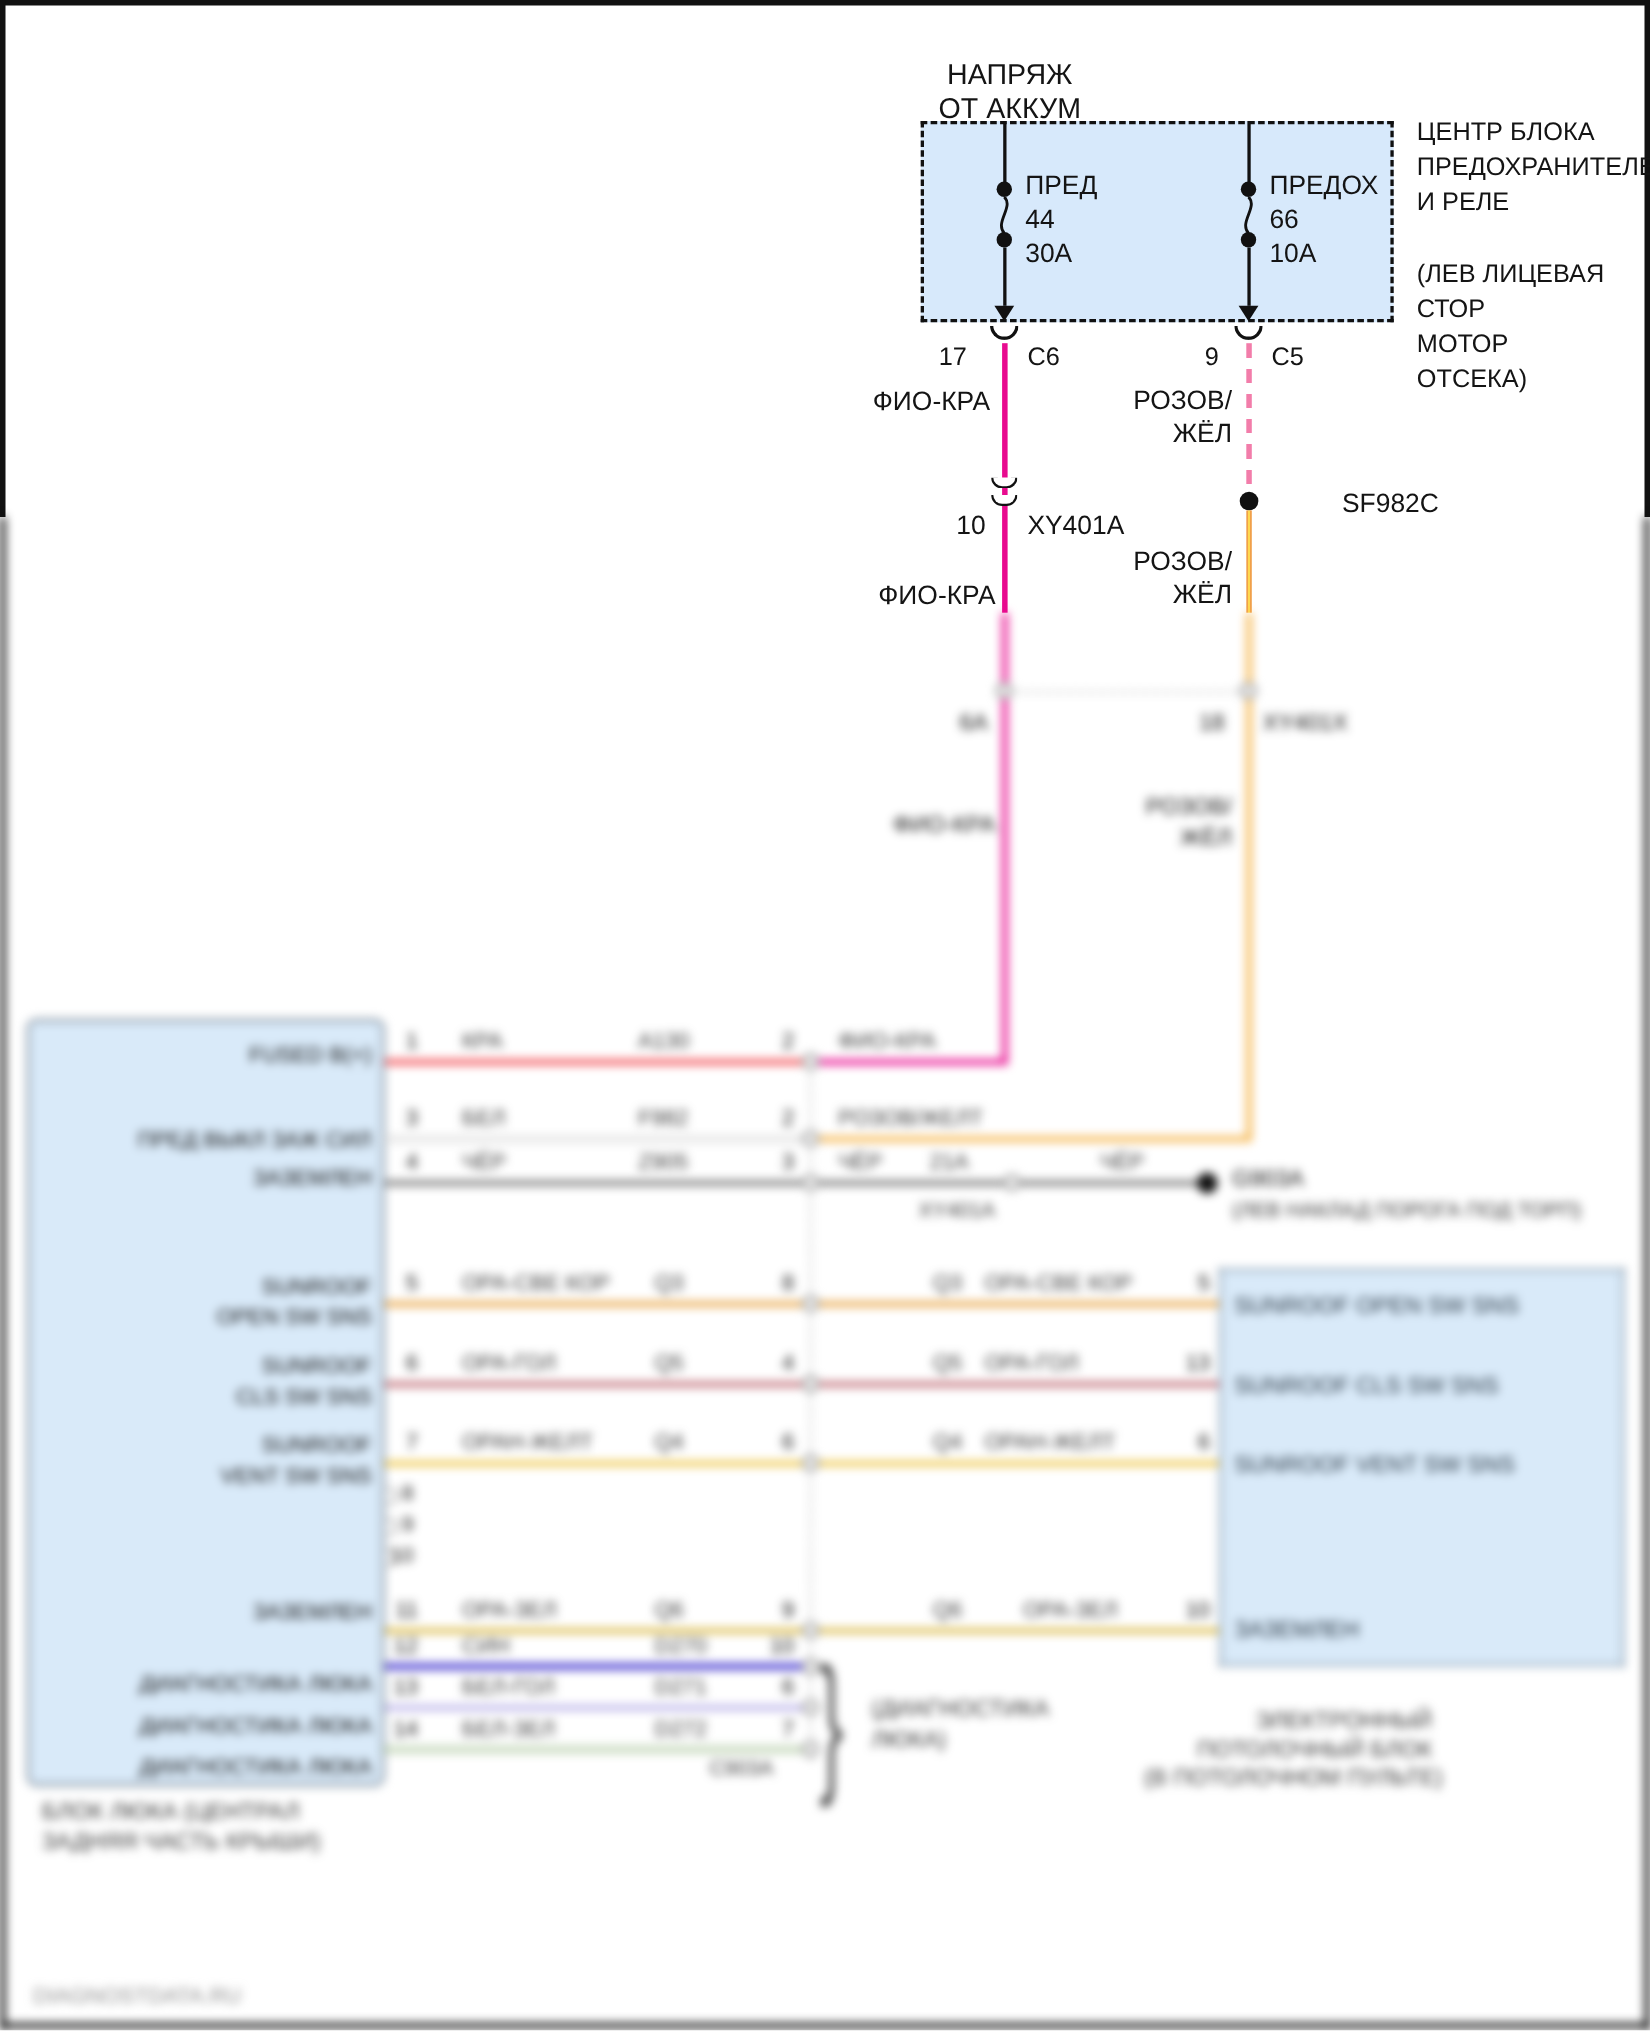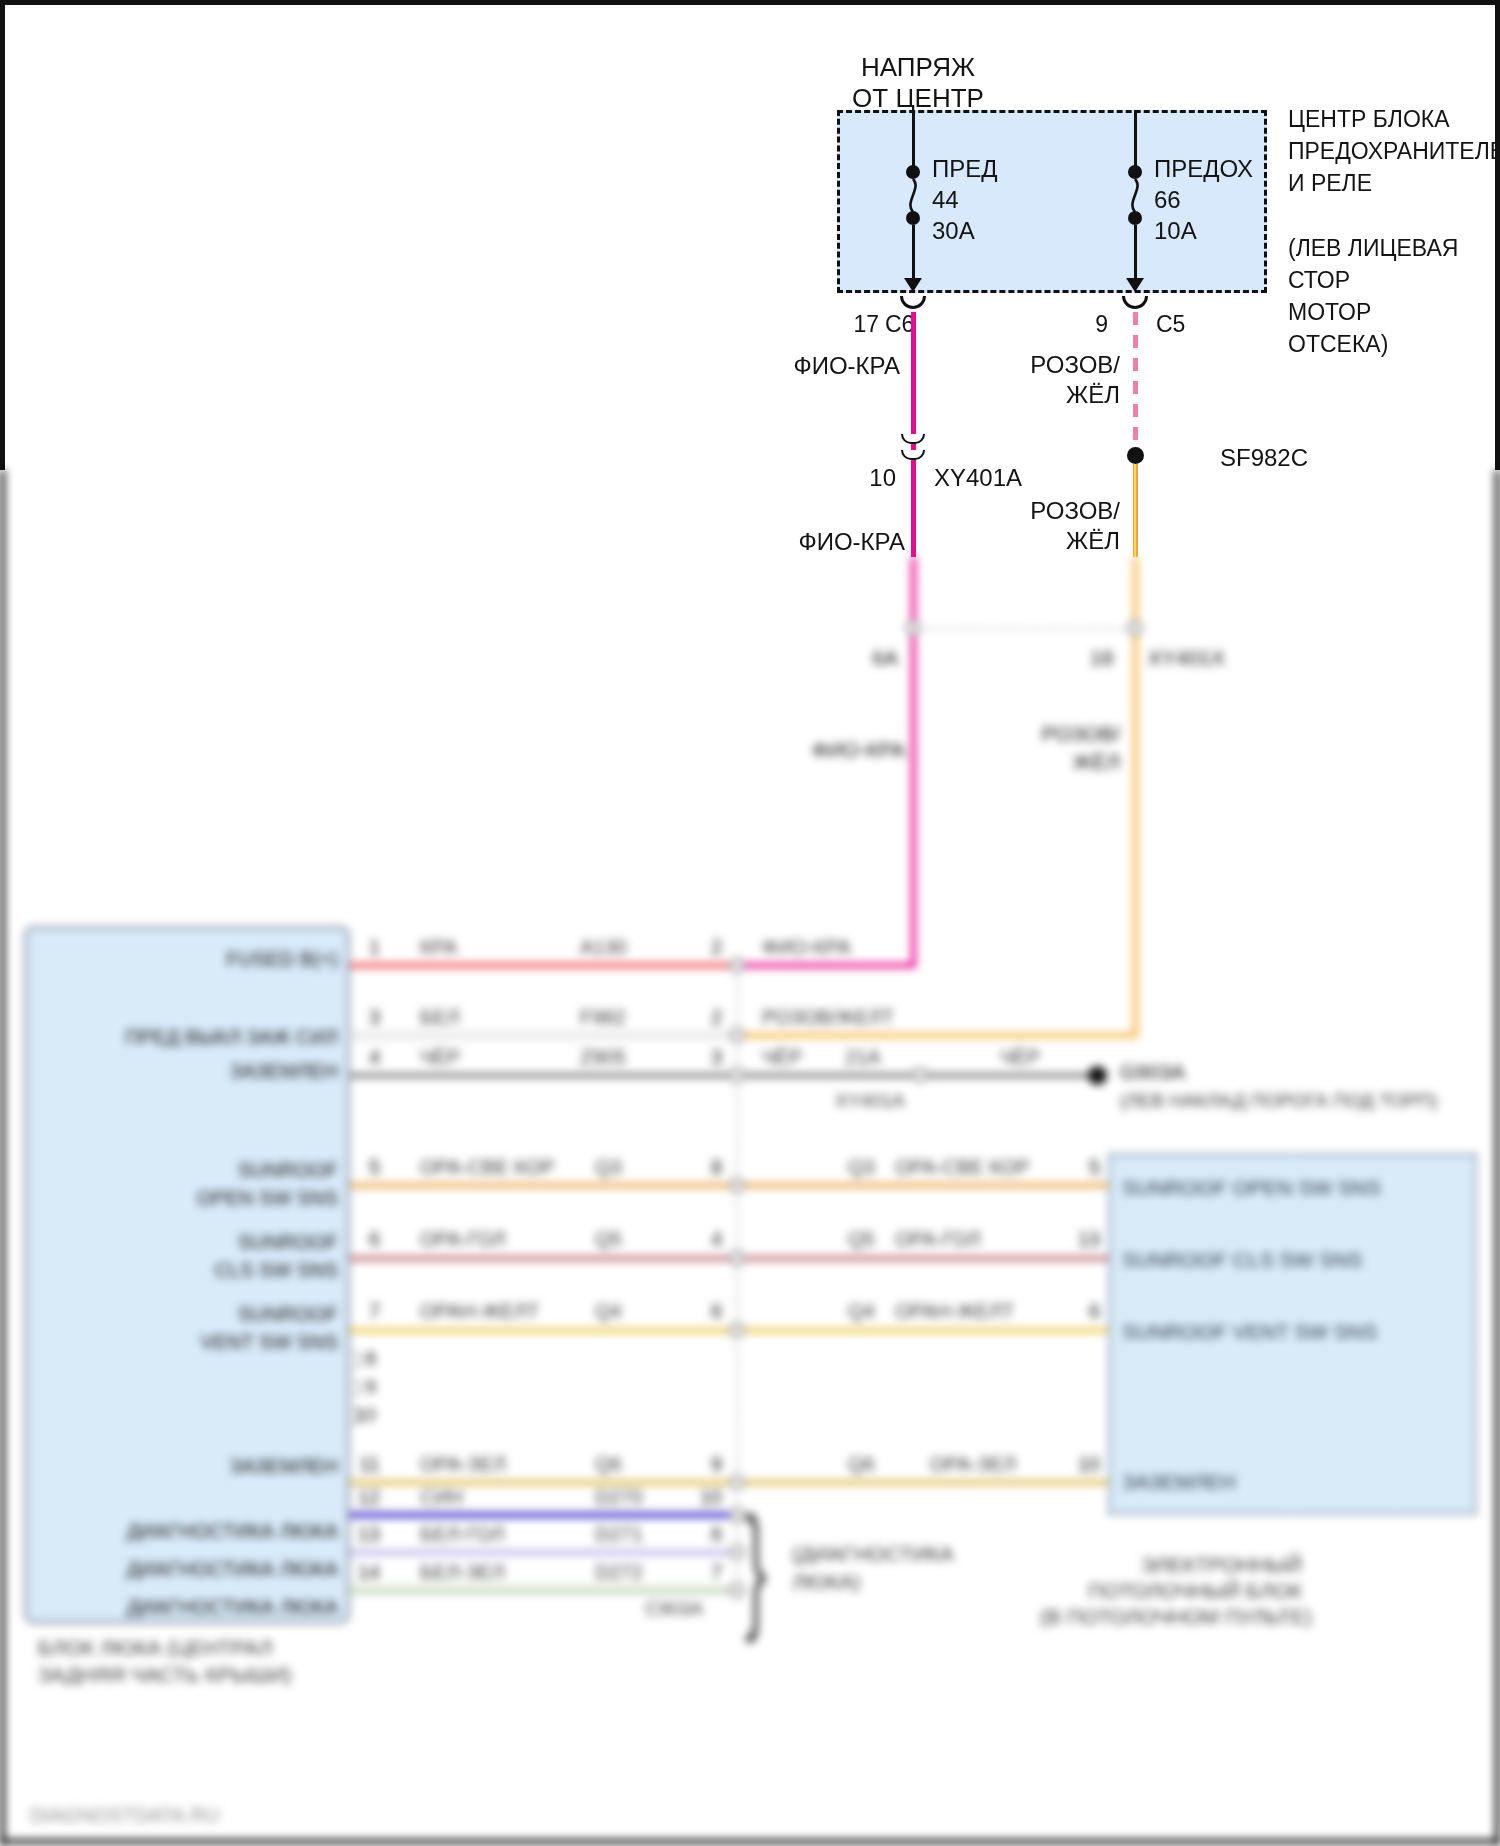--- a/index.html
+++ b/index.html
@@ -32,21 +32,21 @@
 <body>
 
 <div id="page">
 
   <div class="L blk" style="left:0;top:0;width:1500px;height:5px;"></div>
   <div class="L blk" style="left:0;top:0;width:5px;height:470px;"></div>
   <div class="L blk" style="left:1495px;top:0;width:5px;height:470px;"></div>
 
   <div class="t f26 tc" style="left:818px;top:52px;width:200px;">
     <div>НАПРЯЖ</div>
-    <div>ОТ ЦЕНТР</div>
+    <div>ОТ АККУМ</div>
   </div>
   <div class="t f26 tc" style="left:1020px;top:24px;width:420px;">
   </div>
 
   <div class="L" style="left:837px;top:110px;width:430px;height:183px;background:#d7e9fb;border:3px dashed #111;box-sizing:border-box;"></div>
 
   <div class="L blk" style="left:912px;top:110px;width:3px;height:58px;"></div>
   <div class="dot" style="left:906px;top:165px;width:14px;height:14px;"></div>
   <svg class="L" style="left:903px;top:179px;" width="20" height="34">
     <path d="M10,0 C19,9 1,23 10,33" stroke="#111" stroke-width="2.6" fill="none"></path>
@@ -77,21 +77,21 @@
   </div>
   <div class="t f23" style="left:1288px;top:232px;line-height:32px;">
     <div>(ЛЕВ ЛИЦЕВАЯ</div>
     <div>СТОР</div>
     <div>МОТОР</div>
     <div>ОТСЕКА)</div>
   </div>
 
   <div class="cup" style="left:900px;top:296px;"></div>
   <div class="t f23 tr" style="left:819px;top:311px;width:60px;">17</div>
-  <div class="t f23" style="left:885px;top:311px;">C6</div>
+  <div class="t f23" style="left:934px;top:311px;">C6</div>
   <div class="cup" style="left:1122px;top:296px;"></div>
   <div class="t f23 tr" style="left:1050px;top:311px;width:58px;">9</div>
   <div class="t f23" style="left:1156px;top:311px;">C5</div>
 
   <div class="L" style="left:911px;top:312px;width:5px;height:245px;background:#e80b8f;"></div>
   <div class="L" style="left:1133px;top:312px;width:5px;height:136px;background:repeating-linear-gradient(to bottom,#f27daa 0 13px,transparent 13px 23px);"></div>
 
   <div class="t f24 tr" style="left:760px;top:352px;width:140px;">ФИО-КРА</div>
   <div class="t f24 tr" style="left:980px;top:350px;width:140px;line-height:30px;">
     <div>РОЗОВ/</div>

